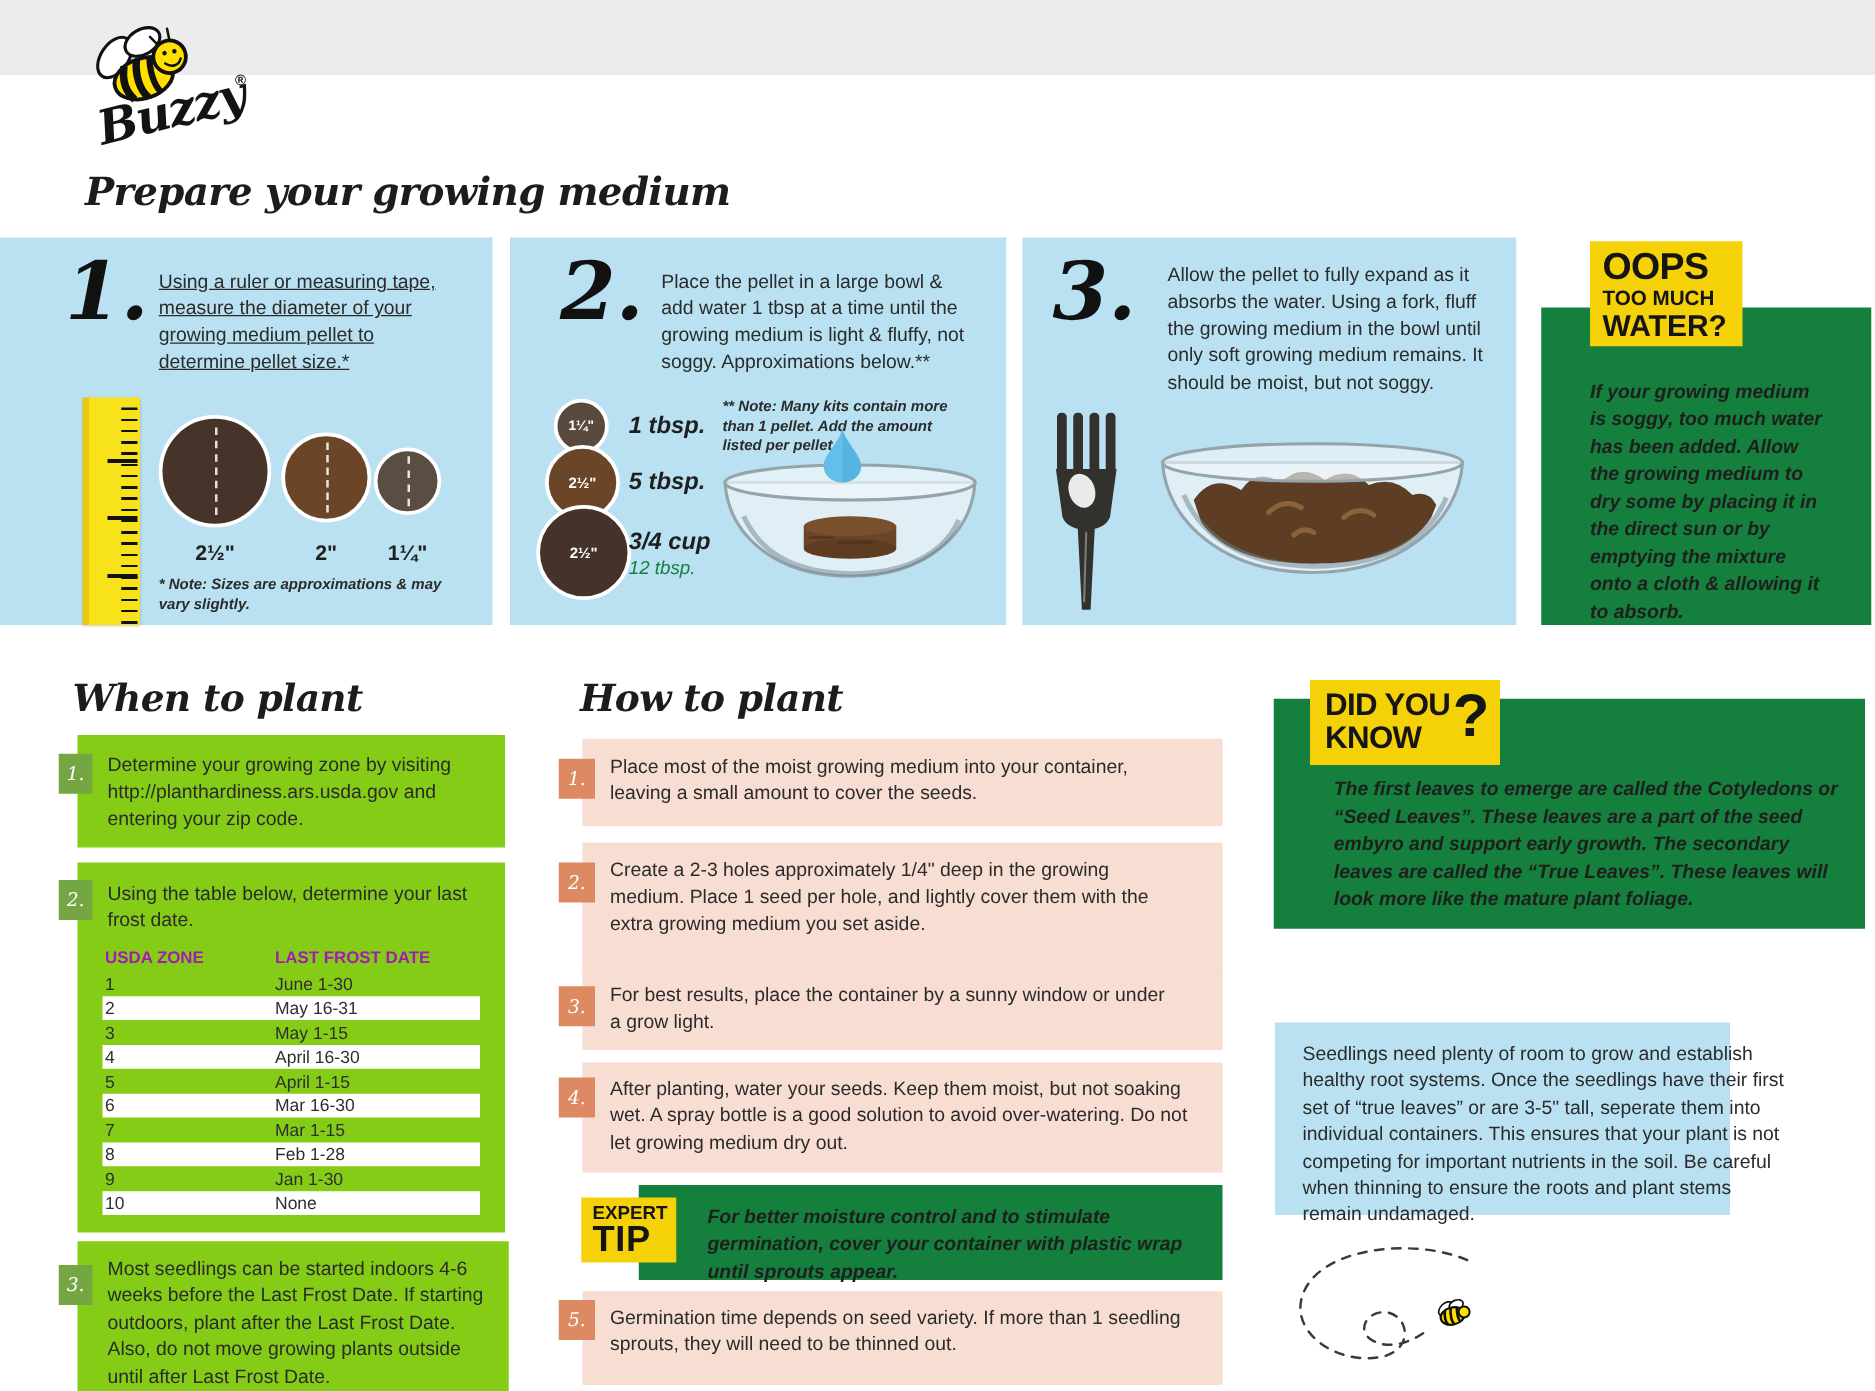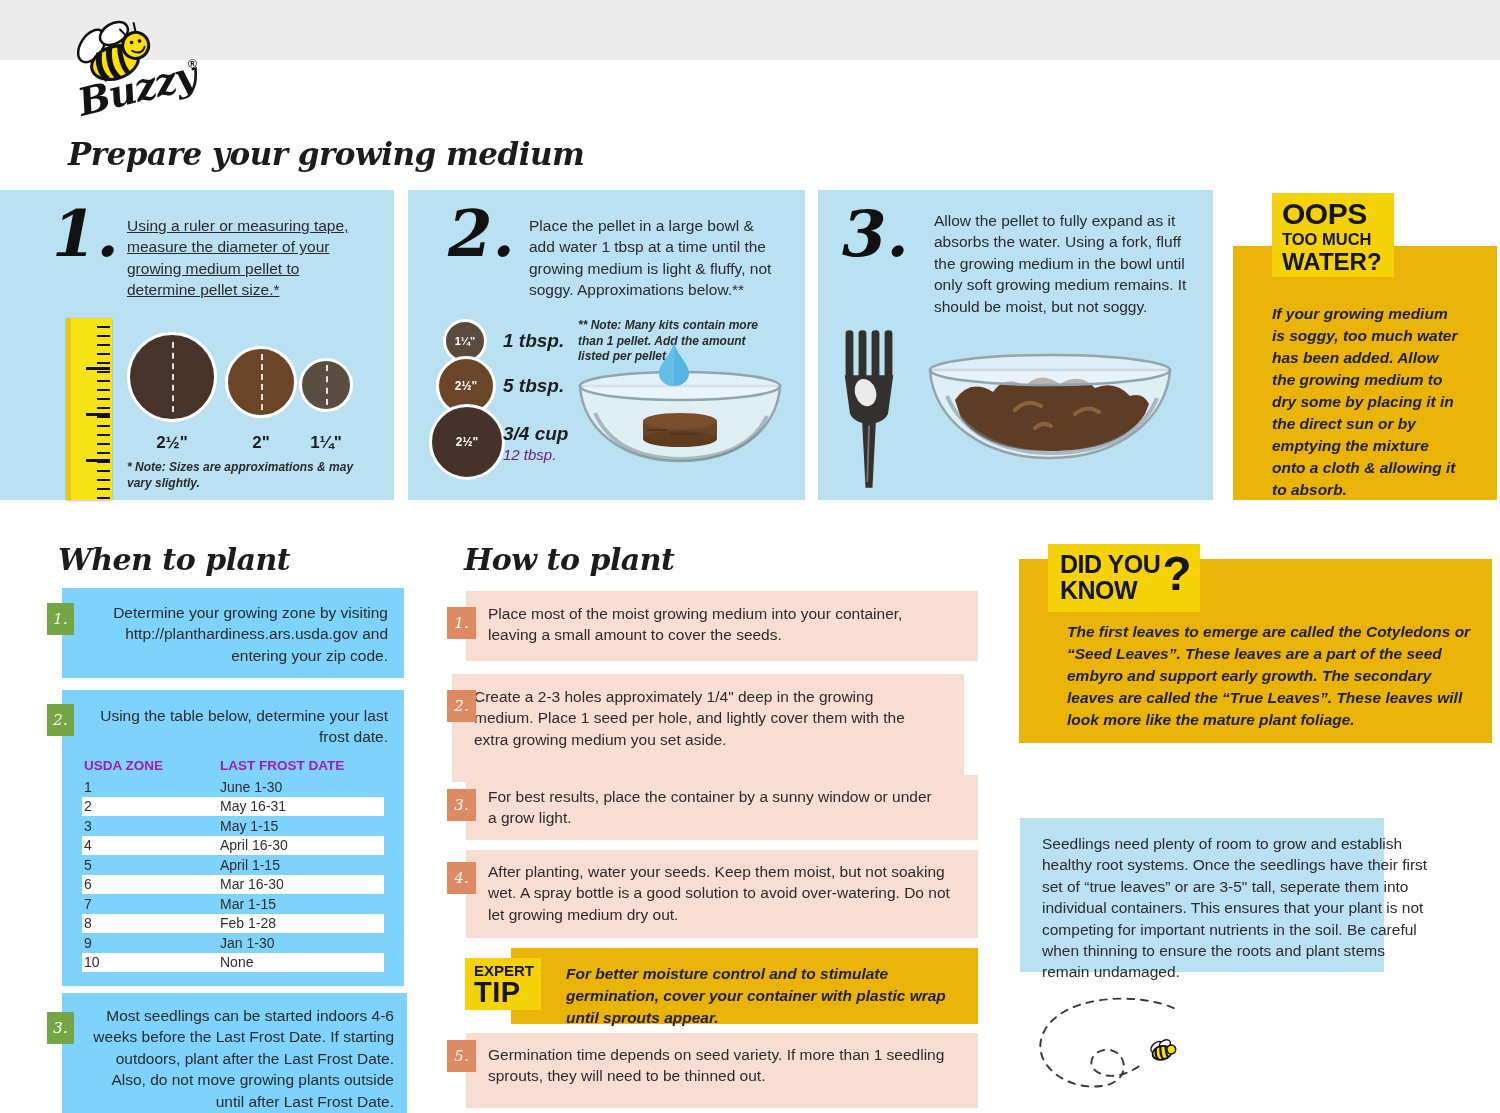--- a/index.html
+++ b/index.html
@@ -51,33 +51,33 @@
       repeating-linear-gradient(to bottom, #111 0 2px, transparent 2px 9px)  right 0 top 8px / 13px 100% no-repeat content-box,
       linear-gradient(to right, #e8c912 0 5px, #f8e31a 5px);
     padding-right:2px;
     box-shadow:0 1px 2px rgba(0,0,0,.25);
   }
 
   
   .amt-circle { border-radius:50%; border:3px solid #fff; display:flex; align-items:center; justify-content:center; }
   .amt-circle span { color:#fff; font-weight:bold; font-size:12px; }
   .amt-label { font-size:19px; font-weight:bold; font-style:italic; color:#1f1f1f; }
-  .amt-sub   { font-size:15px; font-style:italic; color:#701a75; }
-
-  
-  .graypanel { background:#eab308; }
+  .amt-sub   { font-size:15px; font-style:italic; color:#15803d; }
+
+  
+  .graypanel { background:#15803d; }
   .yellowtag { background:#f5d108; color:#151515; }
   .oops-tag { left:1272px; top:193px; width:122px; height:84px; padding:6px 0 0 10px; line-height:1; }
   .oops-l1 { font-size:30px; font-weight:900; letter-spacing:-0.5px; }
   .oops-l2 { font-size:16.5px; font-weight:800; margin-top:2px; }
   .oops-l3 { font-size:24px; font-weight:900; margin-top:2px; }
   .gray-body { font-size:15.5px; font-weight:bold; font-style:italic; line-height:1.42; color:#1e1e1e; }
 
   
-  .greenbox { background:#7dd3fc;text-align:right; }
+  .greenbox { background:#84cc16; }
   .badge {
     display:flex; align-items:center; justify-content:center;
     font-family:"DejaVu Serif","Liberation Serif",serif; font-style:italic;
     color:#fff; font-size:15px;
   }
   .badge-green { background:#74a644; }
   .badge-pink  { background:#dd8a62; }
 
   
   .ztable { left:82px; top:753px; width:302px; font-size:14px; }
@@ -300,21 +300,21 @@
   </div>
   <div class="abs badge badge-green" style="left:47px; top:1012px; width:27px; height:32px;">3.</div>
 
   <div class="abs script-title h-how">How to plant</div>
 
   <div class="abs pinkbox" style="left:466px; top:591px; width:512px; height:70px;">
     <div class="abs step-text" style="left:22px; top:12px; width:452px;">Place most of the moist growing medium into your container, leaving a small amount to cover the seeds.</div>
   </div>
   <div class="abs badge badge-pink" style="left:447px; top:607px; width:29px; height:32px;">1.</div>
 
-  <div class="abs pinkbox" style="left:452px; top:674px; width:512px; height:108px;">
+  <div class="abs pinkbox" style="left:466px; top:674px; width:512px; height:108px;">
     <div class="abs step-text" style="left:22px; top:12px; width:462px;">Create a 2-3 holes approximately 1/4" deep in the growing medium. Place 1 seed per hole, and lightly cover them with the extra growing medium you set aside.</div>
   </div>
   <div class="abs badge badge-pink" style="left:447px; top:690px; width:29px; height:32px;">2.</div>
 
   <div class="abs pinkbox" style="left:466px; top:775px; width:512px; height:65px;">
     <div class="abs step-text" style="left:22px; top:11px; width:452px;">For best results, place the container by a sunny window or under a grow light.</div>
   </div>
   <div class="abs badge badge-pink" style="left:447px; top:789px; width:29px; height:32px;">3.</div>
 
   <div class="abs pinkbox" style="left:466px; top:850px; width:512px; height:88px;">

